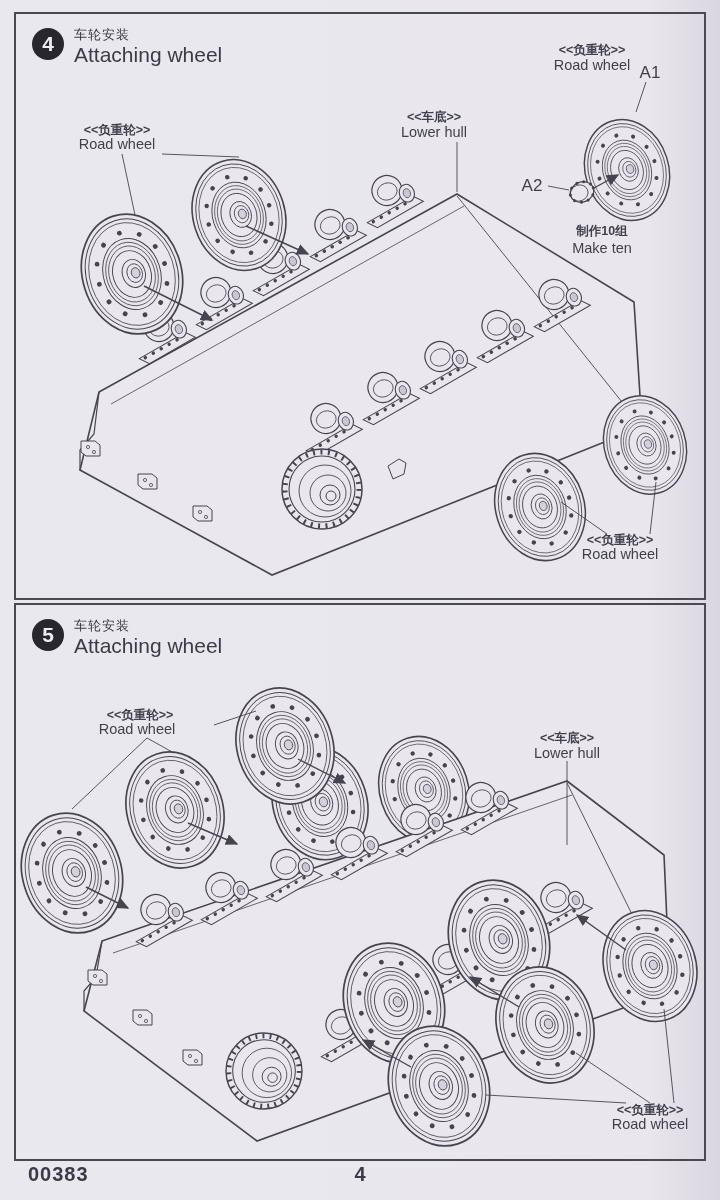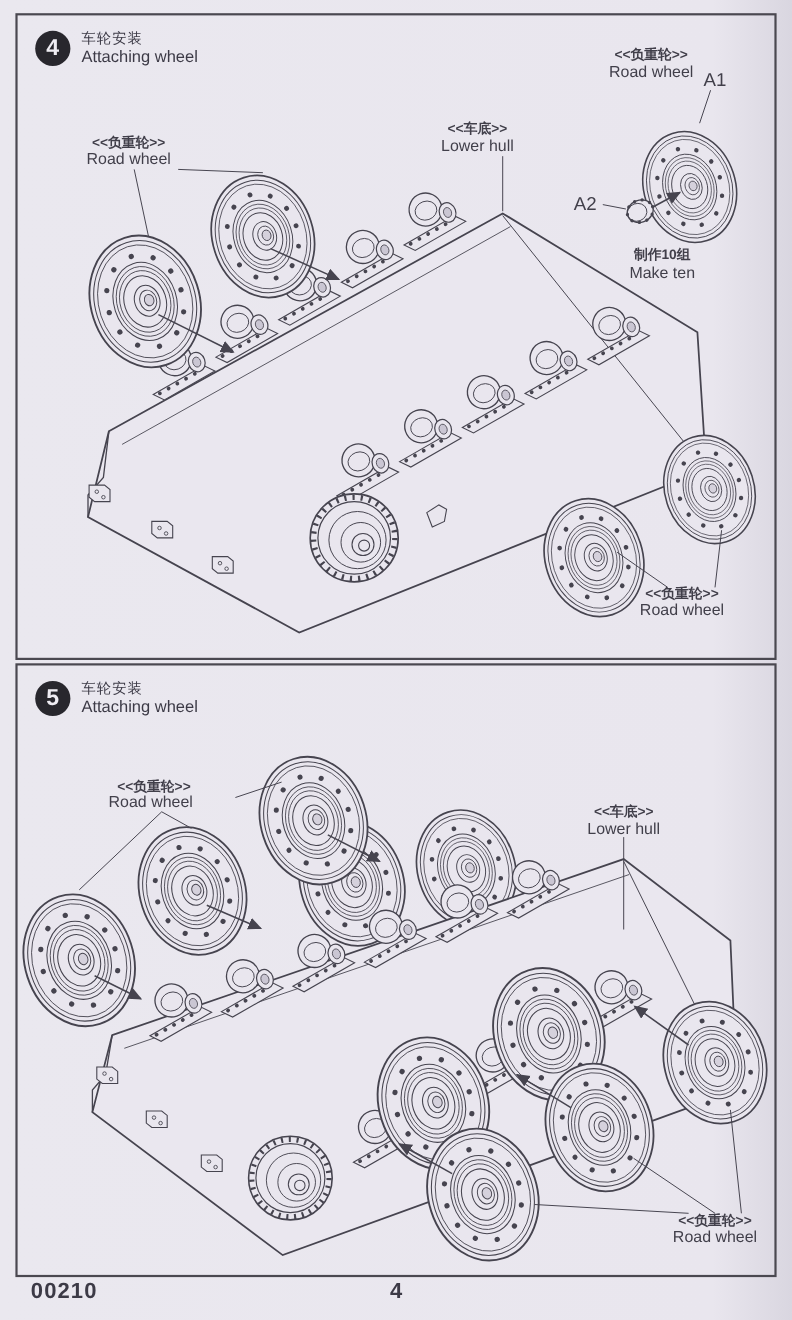--- a/index.html
+++ b/index.html
@@ -16,21 +16,21 @@
   #panel-step5{top:603px;height:558px;}
   .panel svg{position:absolute;left:0;top:0;width:100%;height:100%;}
   .step-header{position:absolute;left:16px;top:14px;display:flex;align-items:flex-start;z-index:5;}
   .step-circle{
     width:32px;height:32px;border-radius:50%;background:#28272d;color:#efedf3;
     font-size:21px;font-weight:bold;display:flex;align-items:center;justify-content:center;
     flex:0 0 auto;
   }
   .step-titles{margin-left:10px;line-height:1.15;}
   .title-cn{font-size:13px;font-weight:normal;letter-spacing:1px;}
-  .title-en{font-size:15px;}
+  .title-en{font-size:21px;}
   .footer{position:absolute;left:0;top:1163px;width:720px;height:30px;z-index:5;}
   .kit-number{position:absolute;left:28px;top:0;font-size:20px;font-weight:bold;letter-spacing:1px;}
   .page-number{position:absolute;left:340px;top:0;width:40px;text-align:center;font-size:20px;font-weight:bold;}
   text{fill:#413f4a;stroke:none;}
   .lbl-cn{font-size:12.5px;font-weight:bold;}
   .lbl-en{font-size:14.5px;}
   .lbl-part{font-size:17px;}
 </style>
 </head>
 <body>
@@ -242,15 +242,15 @@
 
     <text x="551" y="137" text-anchor="middle" class="lbl-cn">&lt;&lt;车底&gt;&gt;</text>
     <text x="551" y="153" text-anchor="middle" class="lbl-en">Lower hull</text>
 
     <text x="634" y="509" text-anchor="middle" class="lbl-cn">&lt;&lt;负重轮&gt;&gt;</text>
     <text x="634" y="524" text-anchor="middle" class="lbl-en">Road wheel</text>
   </svg>
 </div>
 
 <div class="footer">
-  <div class="kit-number">00210</div>
+  <div class="kit-number">00383</div>
   <div class="page-number">4</div>
 </div>
 
 </body></html>

